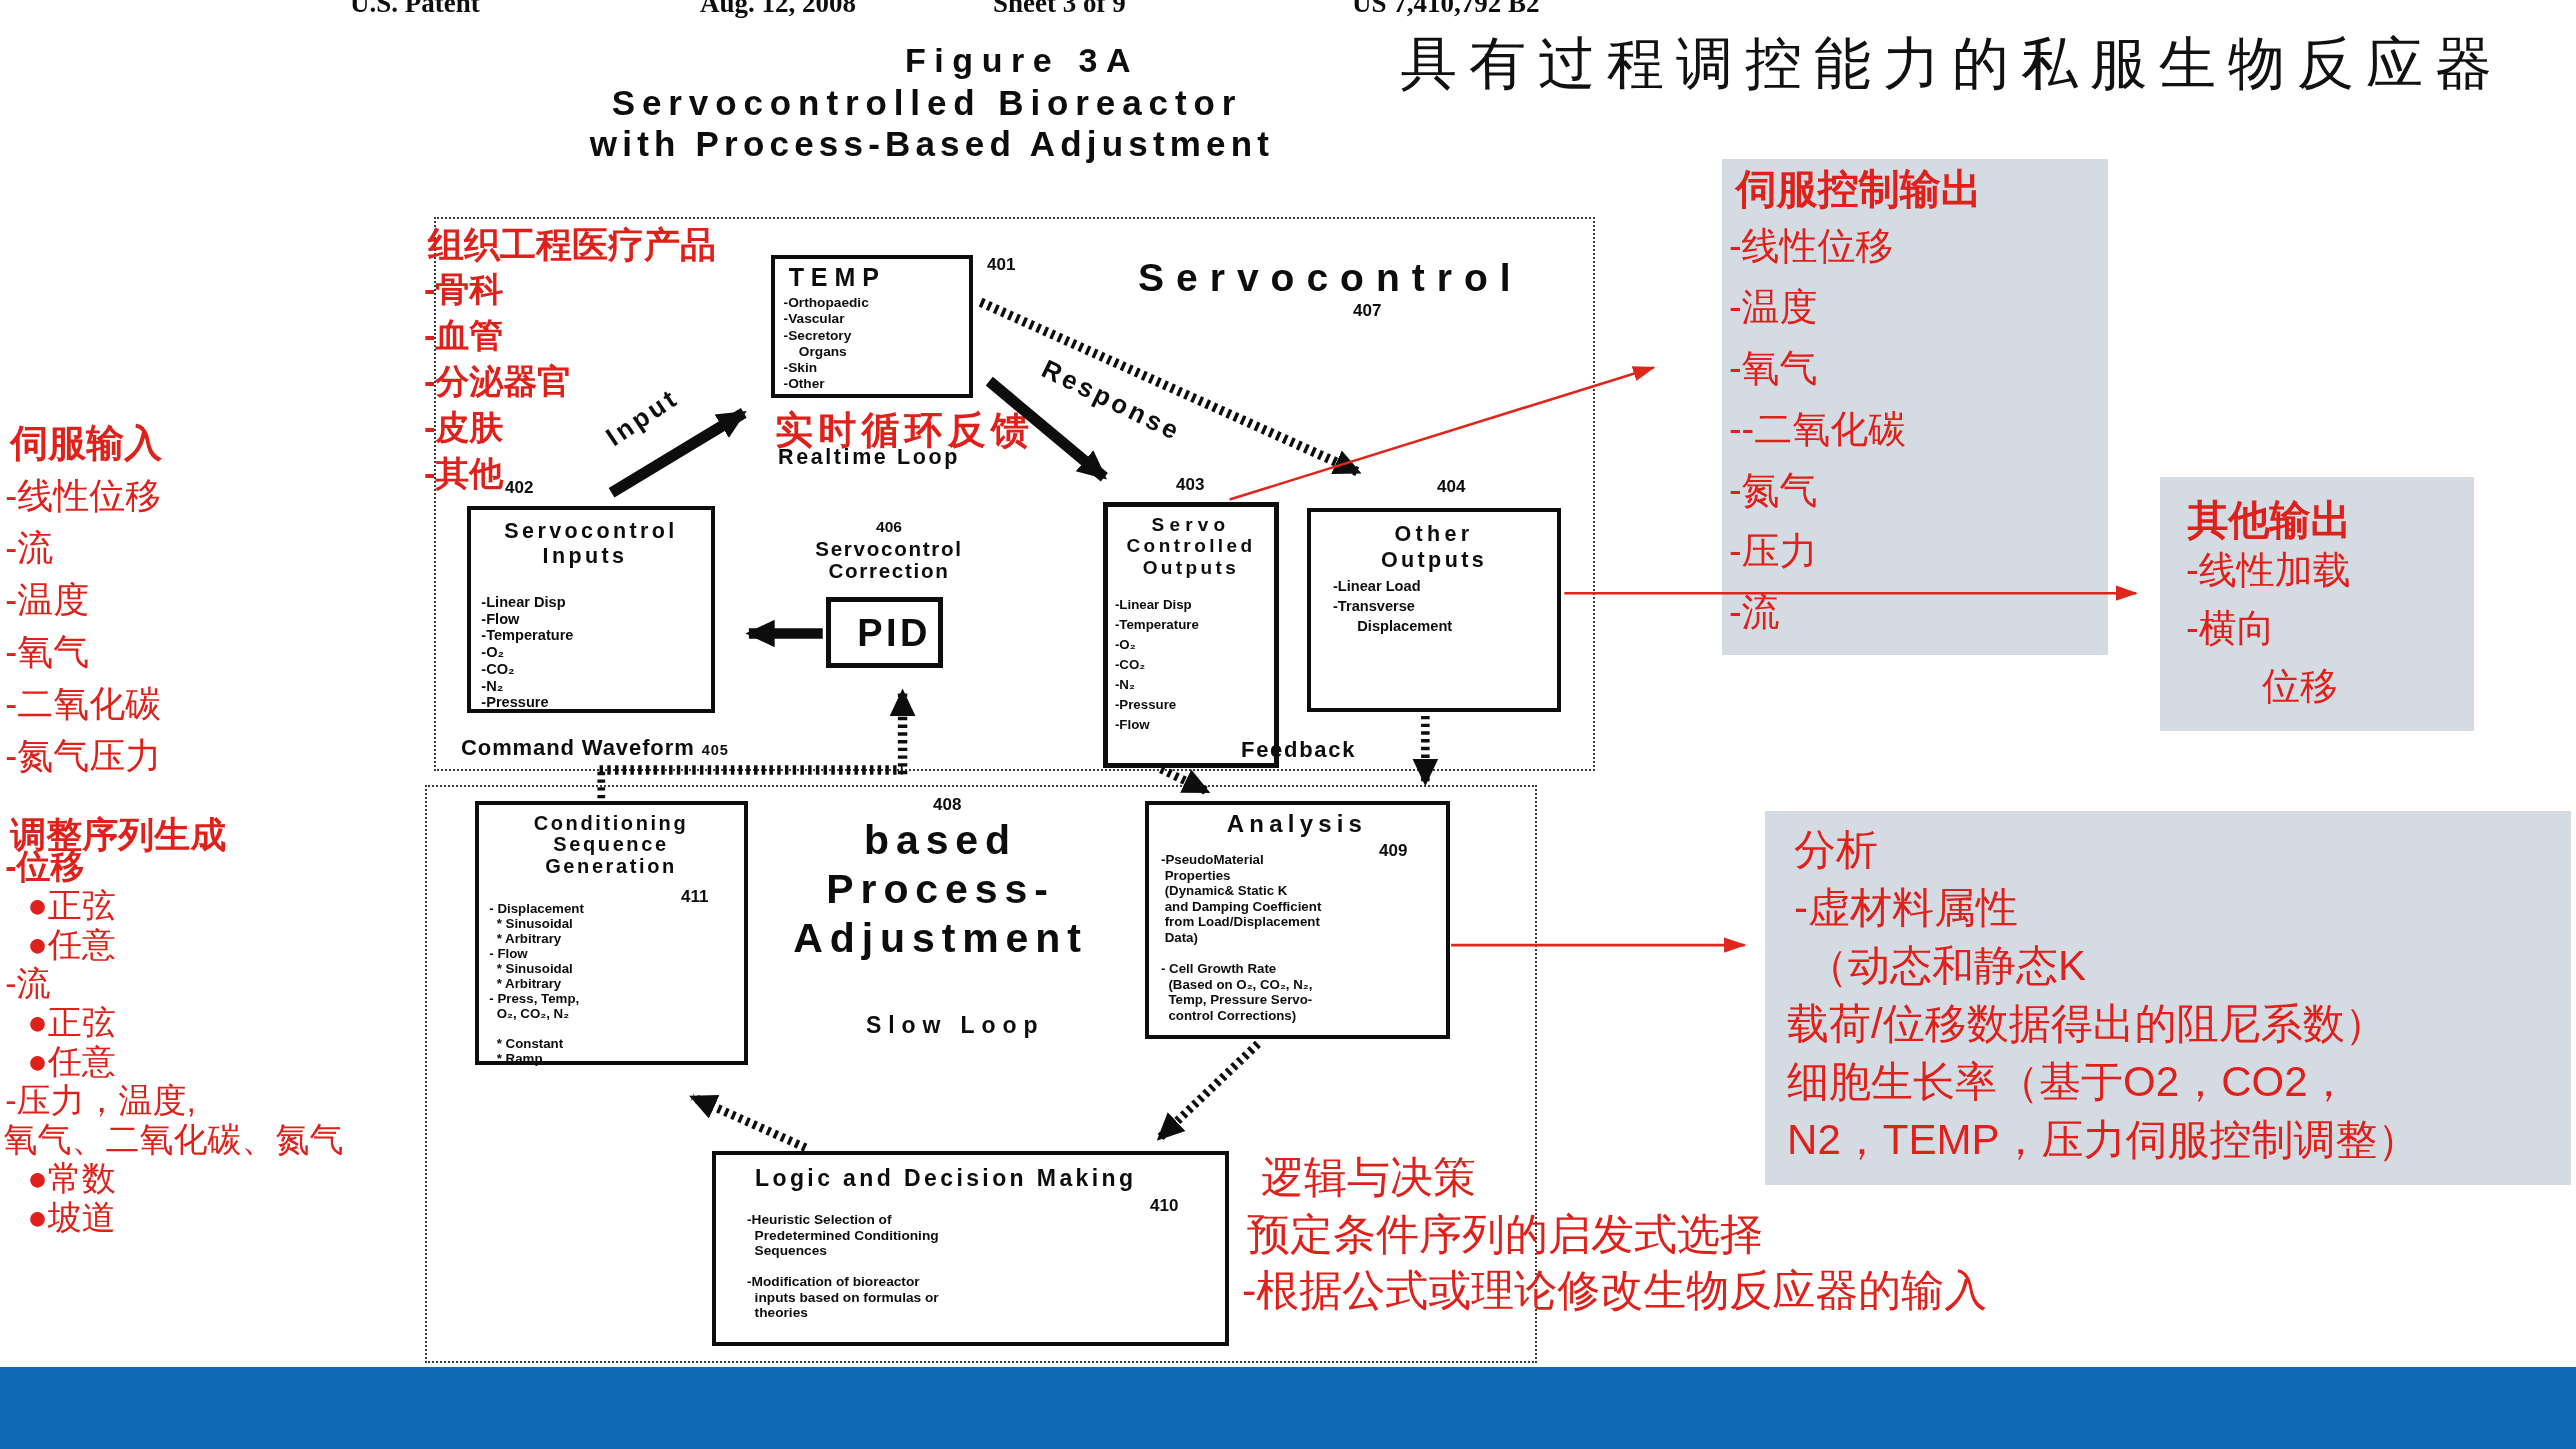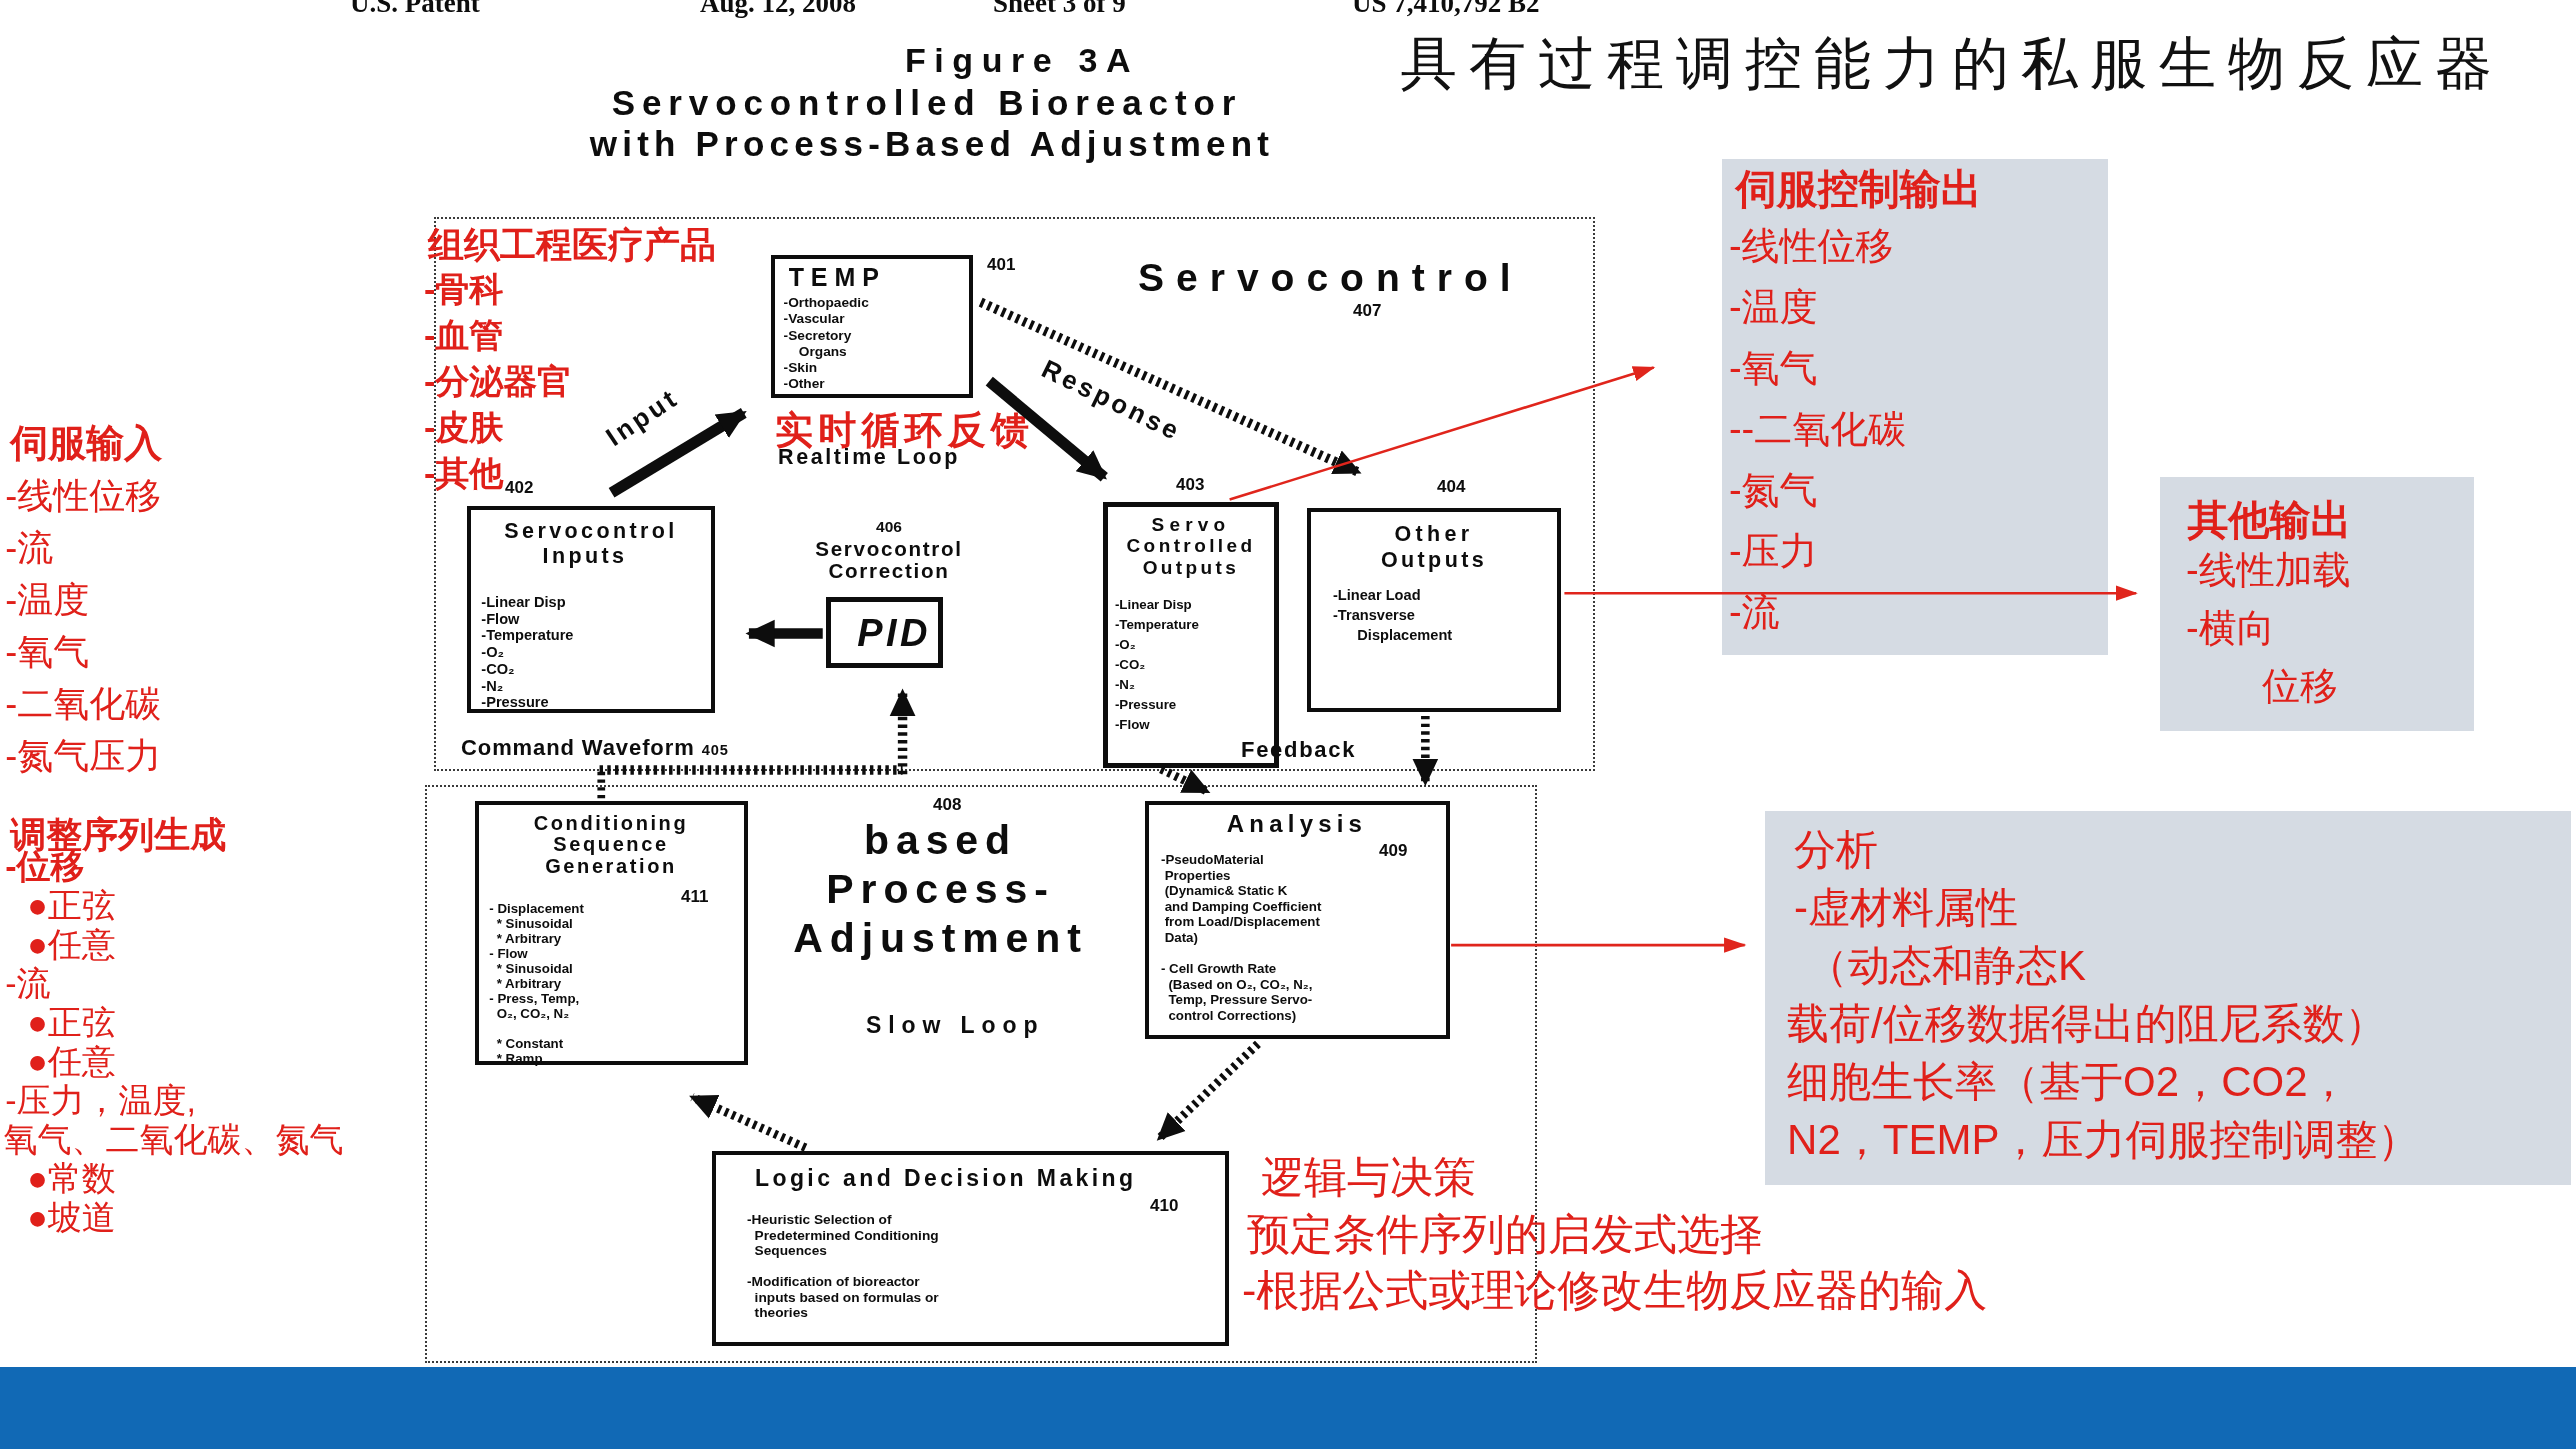--- a/index.html
+++ b/index.html
@@ -107,21 +107,21 @@
       <div class="ln">-Pressure</div>
     </div>
   </div>
 
   <div class="abs c" style="left:786px;top:516px;width:206px;line-height:22px;">
     <div class="b" style="font-size:15.5px;">406</div>
     <div class="b" style="font-size:20.6px;letter-spacing:1.7px;">Servocontrol</div>
     <div class="b" style="font-size:20.6px;letter-spacing:1.7px;">Correction</div>
   </div>
   <div class="bx" style="left:826px;top:597px;width:117px;height:71px;border-width:5.2px;">
-    <div class="abs b c" style="left:0;top:10.3px;width:126px;font-size:38px;letter-spacing:3.4px;font-style:italic;">PID</div>
+    <div class="abs b c" style="left:0;top:10.3px;width:126px;font-size:38px;letter-spacing:3.4px;">PID</div>
   </div>
 
   <div class="num" style="left:1176px;top:475px;">403</div>
   <div class="bx" style="left:1103px;top:502px;width:176px;height:266px;border-width:5.2px;">
     <div class="abs b c" style="left:0;top:6.9px;width:166px;font-size:19px;letter-spacing:5.2px;">Servo</div>
     <div class="abs b c" style="left:0;top:28px;width:166px;font-size:19px;letter-spacing:3.4px;">Controlled</div>
     <div class="abs b c" style="left:0;top:50px;width:166px;font-size:19px;letter-spacing:3.4px;">Outputs</div>
     <div class="abs b" style="left:6.9px;top:88px;font-size:13.3px;line-height:20px;">
       <div class="ln">-Linear Disp</div>
       <div class="ln">-Temperature</div>
@@ -130,21 +130,21 @@
       <div class="ln">-N₂</div>
       <div class="ln">-Pressure</div>
       <div class="ln">-Flow</div>
     </div>
   </div>
 
   <div class="num" style="left:1437px;top:477px;">404</div>
   <div class="bx" style="left:1307px;top:508px;width:254px;height:204px;">
     <div class="abs b c" style="left:0;top:10.3px;width:246px;font-size:21.5px;letter-spacing:4.3px;">Other</div>
     <div class="abs b c" style="left:0;top:36px;width:246px;font-size:21.5px;letter-spacing:3.4px;">Outputs</div>
-    <div class="abs b" style="left:22px;top:73px;font-size:14.6px;line-height:20px;">
+    <div class="abs b" style="left:22px;top:64px;font-size:14.6px;line-height:20px;">
       <div class="ln">-Linear Load</div>
       <div class="ln">-Transverse</div>
       <div class="ln">      Displacement</div>
     </div>
   </div>
 
   <div class="abs b" style="left:461px;top:735px;font-size:22px;letter-spacing:0.9px;">
     <span>Command Waveform</span>
     <span class="b" style="font-size:14.6px;">405</span>
   </div>

